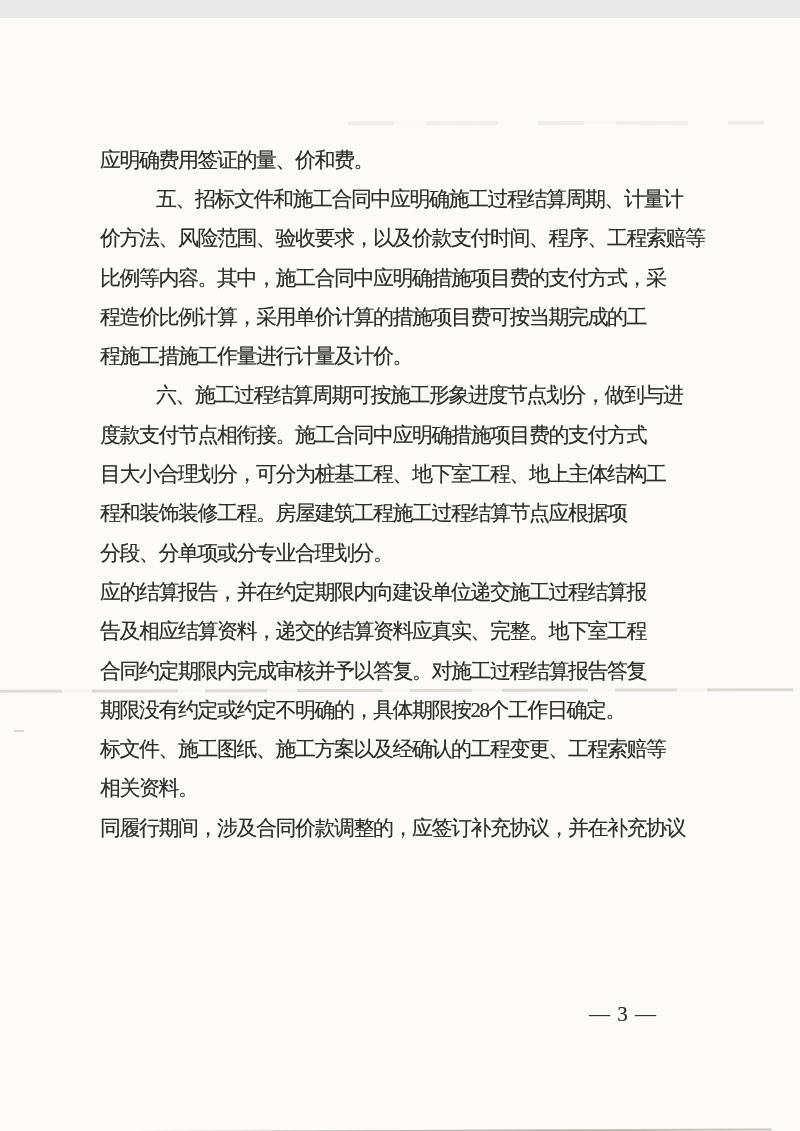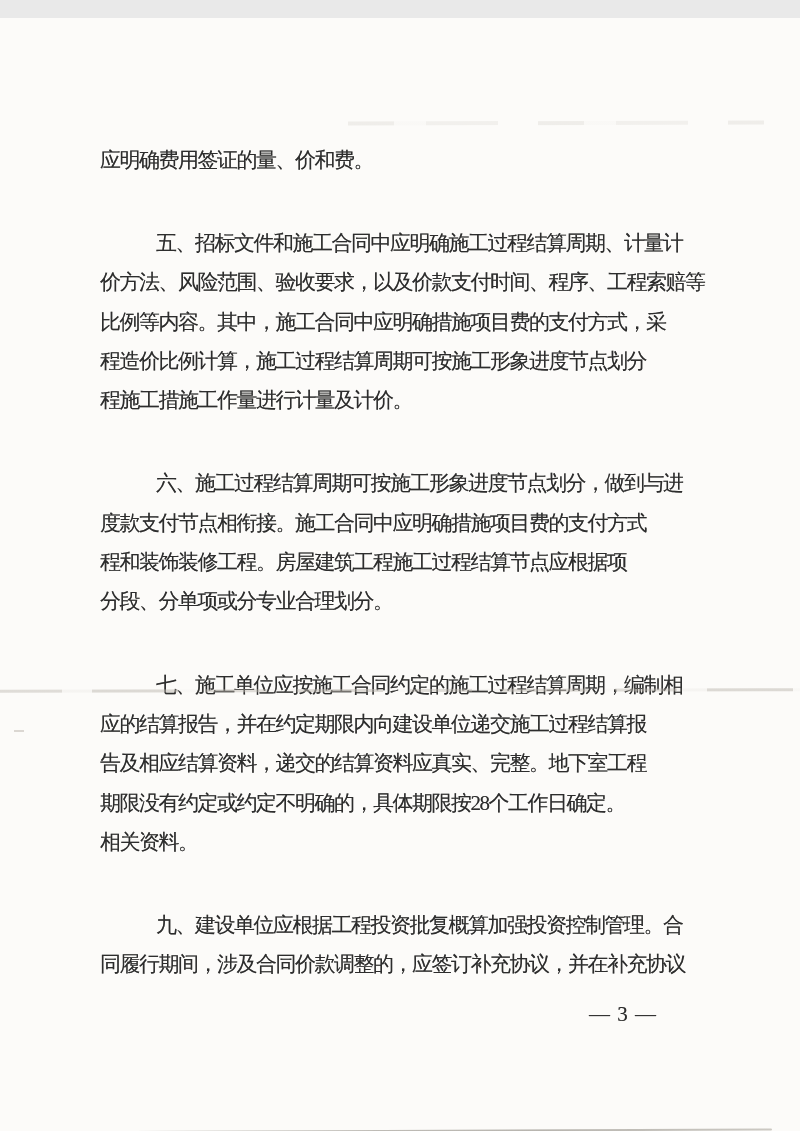--- a/index.html
+++ b/index.html
@@ -36,21 +36,20 @@
   .line {
     height: 39.3px;
     display: flex;
     align-items: center;
     white-space: nowrap;
     
     text-shadow: 0 0 0.4px rgba(60,60,60,0.55);
   }
   .line.indent {
     padding-left: 56px;
-    margin-top: 44px;
   }
   
   .page-number {
     position: absolute;
     top: 984px;
     left: 589px;
     color: var(--ink, #2d2d2d);
     font-size: 21px;
     letter-spacing: 1px;
     white-space: nowrap;
@@ -111,32 +110,33 @@
 
 <div class="page">
 
   <div class="artifact-top-smudge"></div>
 
   <div class="text-block">
       <div class="line">应明确费用签证的量、价和费。</div>
       <div class="line indent">五、招标文件和施工合同中应明确施工过程结算周期、计量计</div>
       <div class="line">价方法、风险范围、验收要求，以及价款支付时间、程序、工程索赔等</div>
       <div class="line">比例等内容。其中，施工合同中应明确措施项目费的支付方式，采</div>
-      <div class="line">程造价比例计算，施工过程结算周期可按施工形象进度节点划分</div>
+      <div class="line">程造价比例计算，采用单价计算的措施项目费可按当期完成的工</div>
       <div class="line">程施工措施工作量进行计量及计价。</div>
       <div class="line indent">六、施工过程结算周期可按施工形象进度节点划分，做到与进</div>
       <div class="line">度款支付节点相衔接。施工合同中应明确措施项目费的支付方式</div>
+      <div class="line">目大小合理划分，可分为桩基工程、地下室工程、地上主体结构工</div>
       <div class="line">程和装饰装修工程。房屋建筑工程施工过程结算节点应根据项</div>
       <div class="line">分段、分单项或分专业合理划分。</div>
-      <div class="line indent">七、施工单位应按施工合同约定的施工过程结算周期，编制相</div>
       <div class="line">应的结算报告，并在约定期限内向建设单位递交施工过程结算报</div>
       <div class="line">告及相应结算资料，递交的结算资料应真实、完整。地下室工程</div>
+      <div class="line">合同约定期限内完成审核并予以答复。对施工过程结算报告答复</div>
       <div class="line">期限没有约定或约定不明确的，具体期限按28个工作日确定。</div>
+      <div class="line">标文件、施工图纸、施工方案以及经确认的工程变更、工程索赔等</div>
       <div class="line">相关资料。</div>
-      <div class="line indent">九、建设单位应根据工程投资批复概算加强投资控制管理。合</div>
       <div class="line">同履行期间，涉及合同价款调整的，应签订补充协议，并在补充协议</div>
     </div>
 
   <div class="artifact-mid-line"></div>
   <div class="artifact-left-speck"></div>
 
   <div class="page-number">— 3 —</div>
 
   <div class="artifact-footer-rule"></div>
 

